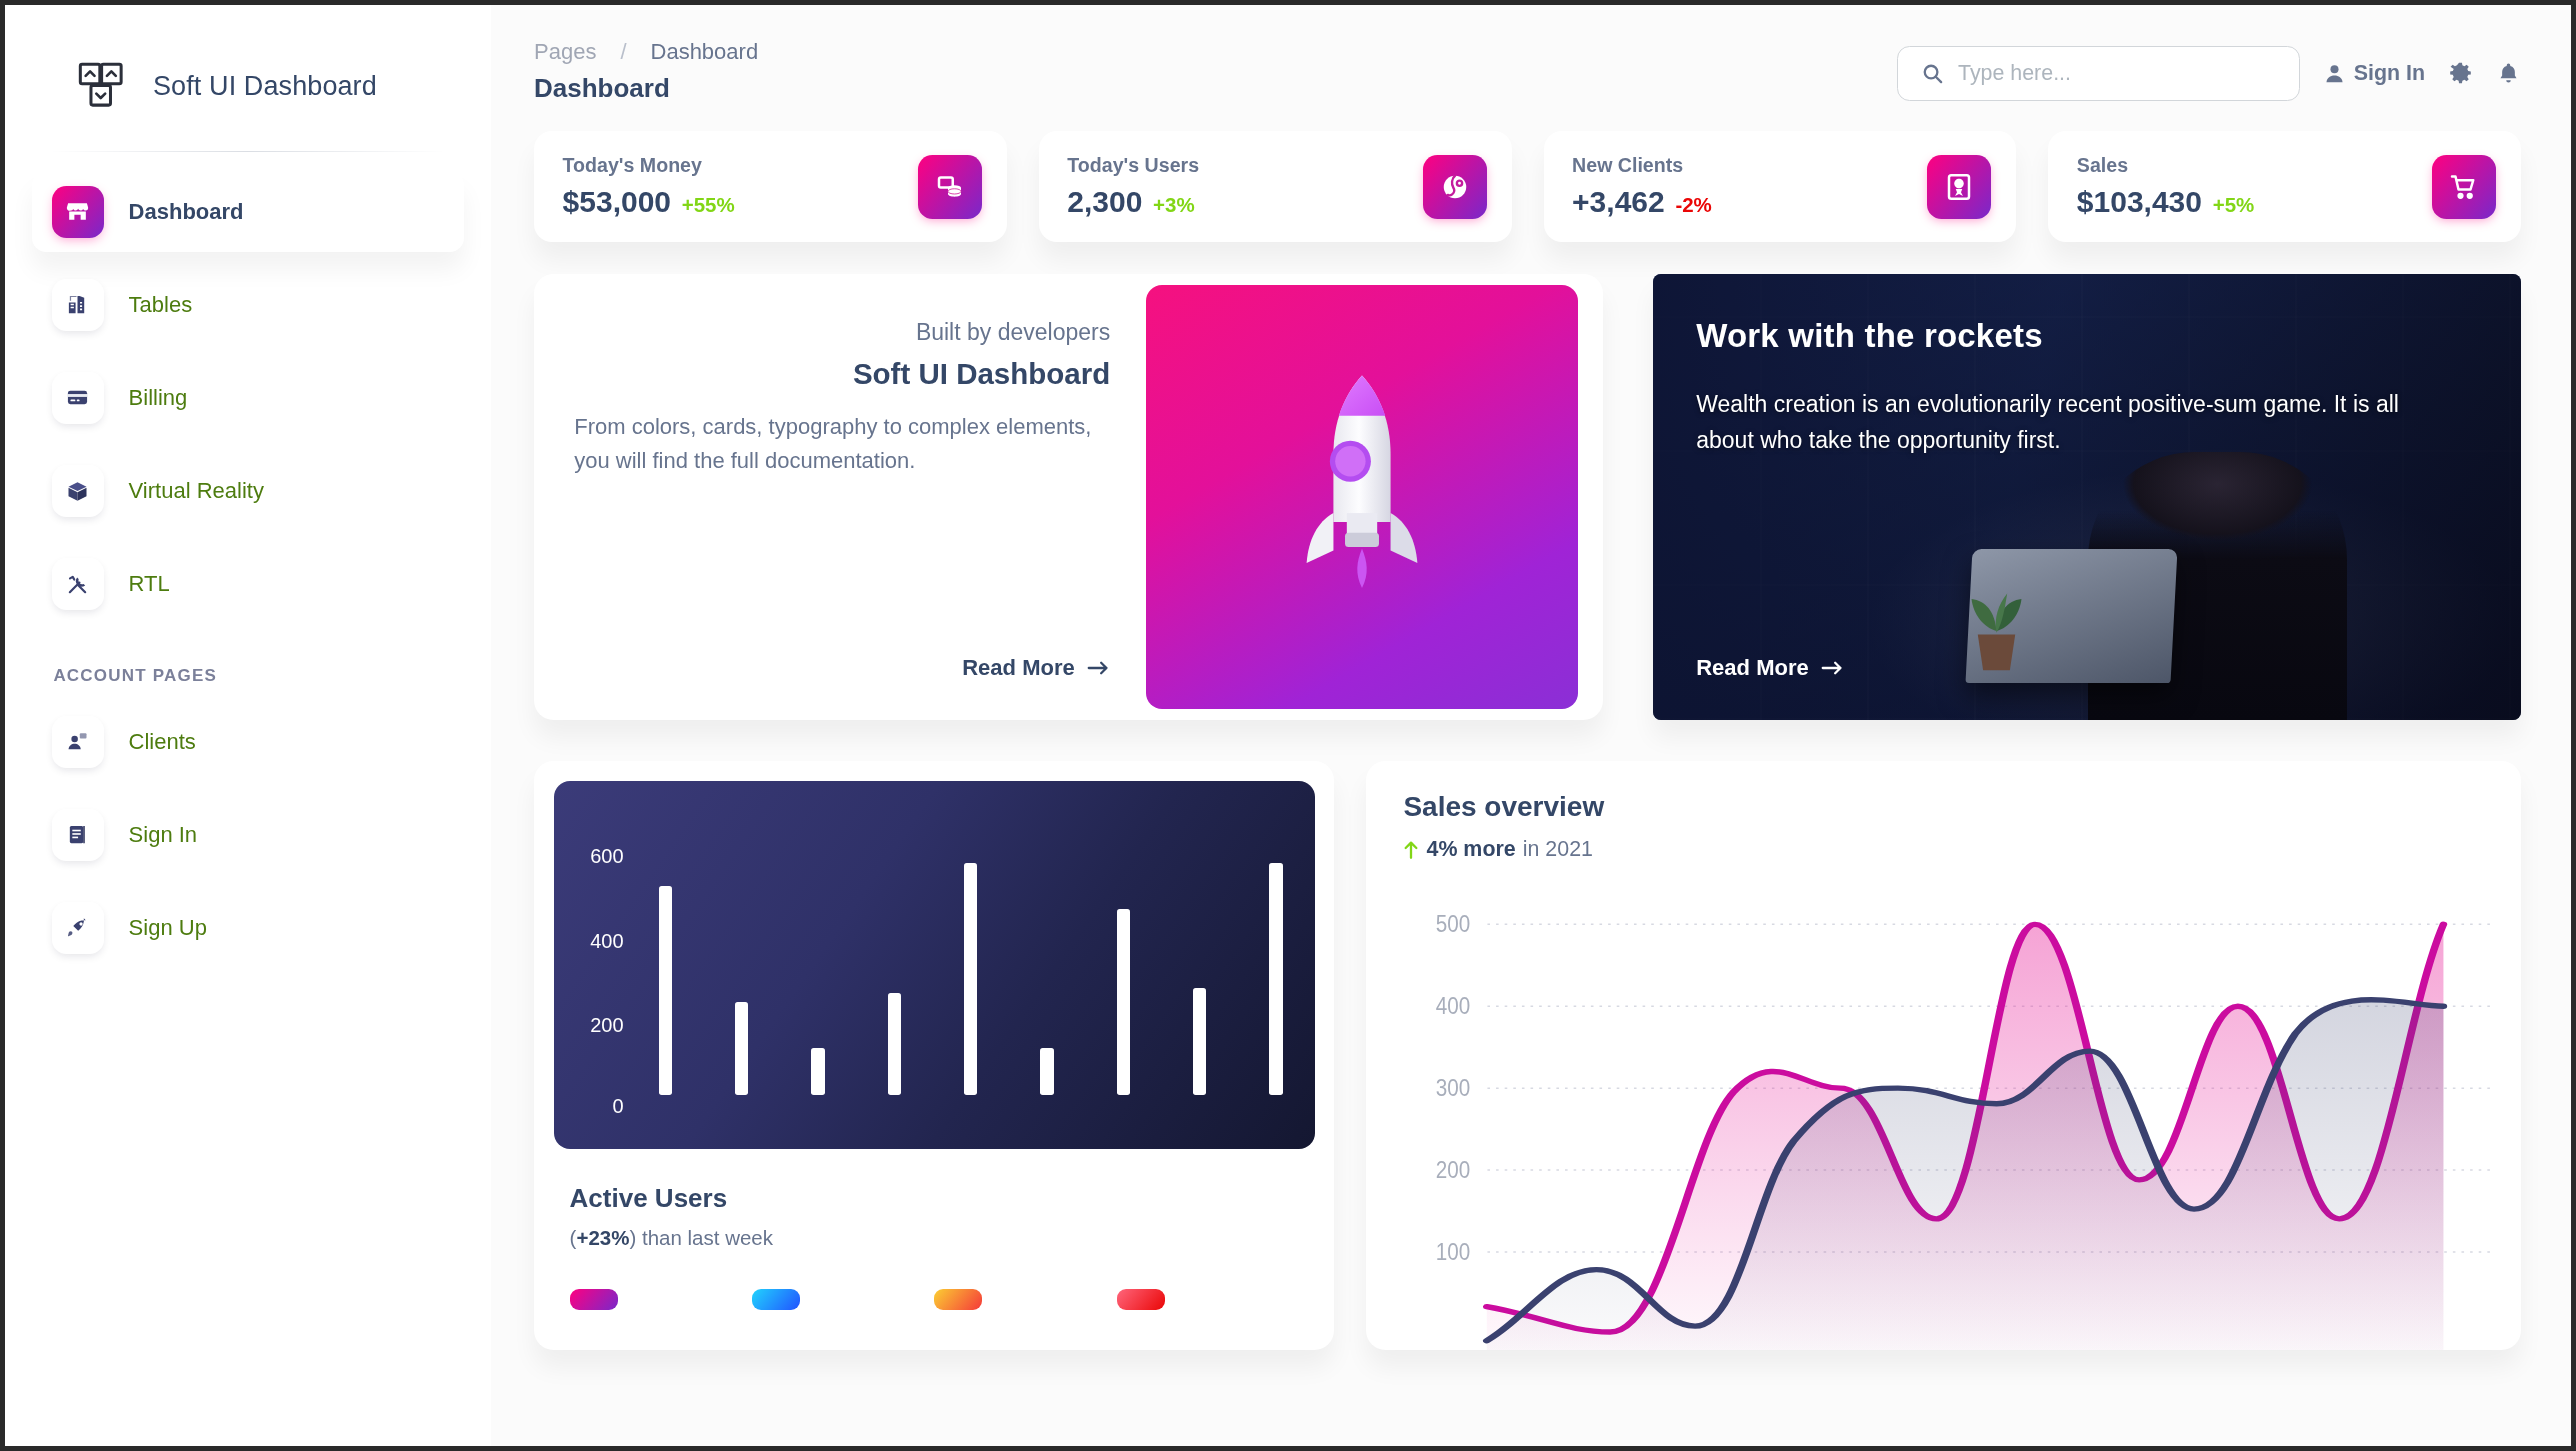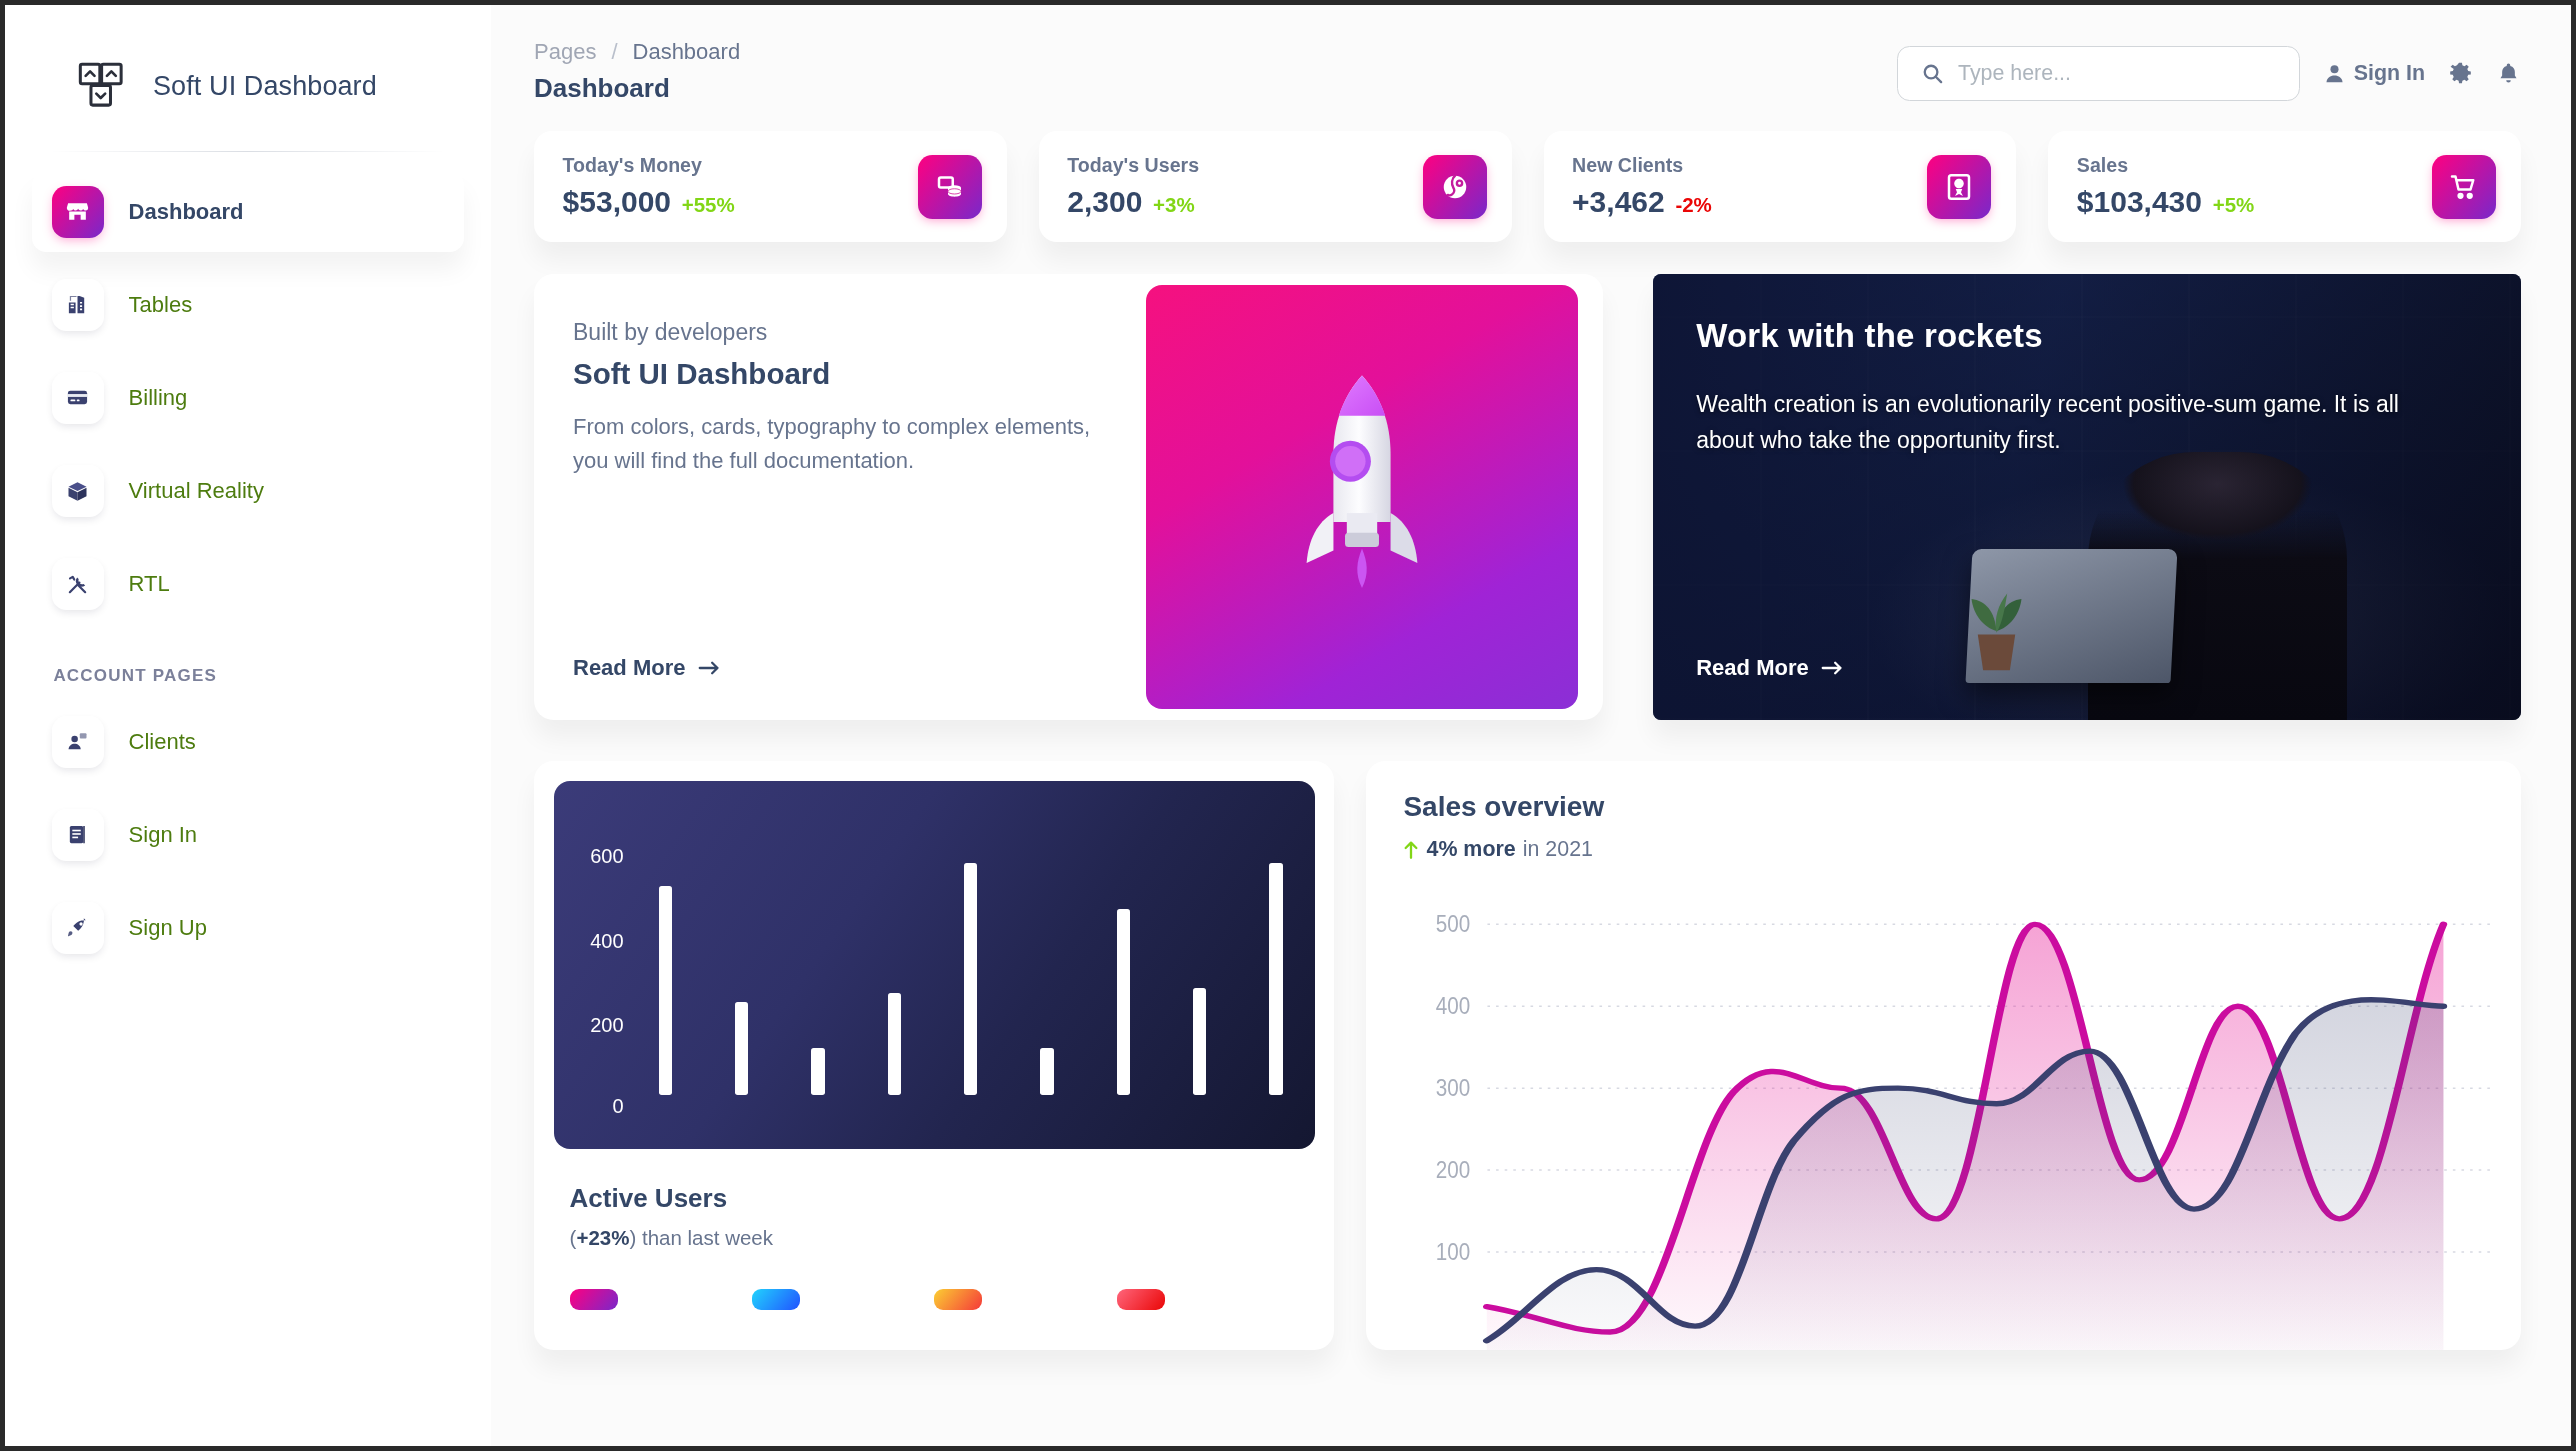--- a/index.html
+++ b/index.html
@@ -69,21 +69,21 @@
   }
 
   
   #main { position: absolute; left: 486px; top: 0; right: 0; bottom: 0; }
 
   
   #navbar {
     display: flex; align-items: flex-start; justify-content: space-between;
     padding: 34px 50px 0 43px;
   }
-  .crumbs { font-size: 22px; color: #67748e; display: flex; gap: 15px; }
+  .crumbs { font-size: 22px; color: #67748e; display: flex; gap: 24px; }
   .crumb-link { color: #a0a6b4; }
   .crumb-sep { color: #b9bfcb; }
   .crumb-cur { color: #67748e; }
   .page-title {
     font-size: 26px; font-weight: bold; color: #344767; margin-top: 8px;
   }
   .nav-right { display: flex; align-items: center; gap: 23px; padding-top: 7.1px;}
   .searchbox {
     width: 403px; height: 55px; border-radius: 12.5px;
     border: 0.9px solid #d2d6da; background: #fff;
@@ -126,21 +126,21 @@
 
   
   #promo { display: flex; gap: 50px; padding: 32px 50px 0 43px; }
   .promo-left {
     flex: 1.38; background: #fff; border-radius: 19.6px;
     box-shadow: 0 18px 24px 0 rgba(0,0,0,.05);
     display: flex; overflow: hidden; height: 446px;
   }
   .promo-copy {
     flex: 1; padding: 45px 36px 39px 39px;
-    display: flex; flex-direction: column;
+    display: flex; flex-direction: column; align-items: flex-end;
   }
   .promo-eyebrow { font-size: 23px; color: #67748e; }
   .promo-head { font-size: 29.5px; font-weight: bold; color: #344767; margin-top: 10.7px; }
   .promo-body {
     font-size: 22px; color: #67748e; line-height: 1.55; margin-top: 19.6px;
     max-width: 536px;
   }
   .readmore {
     margin-top: auto; display: inline-flex; align-items: center; gap: 12.5px;
     font-size: 22px; font-weight: bold; color: #344767; cursor: pointer;

